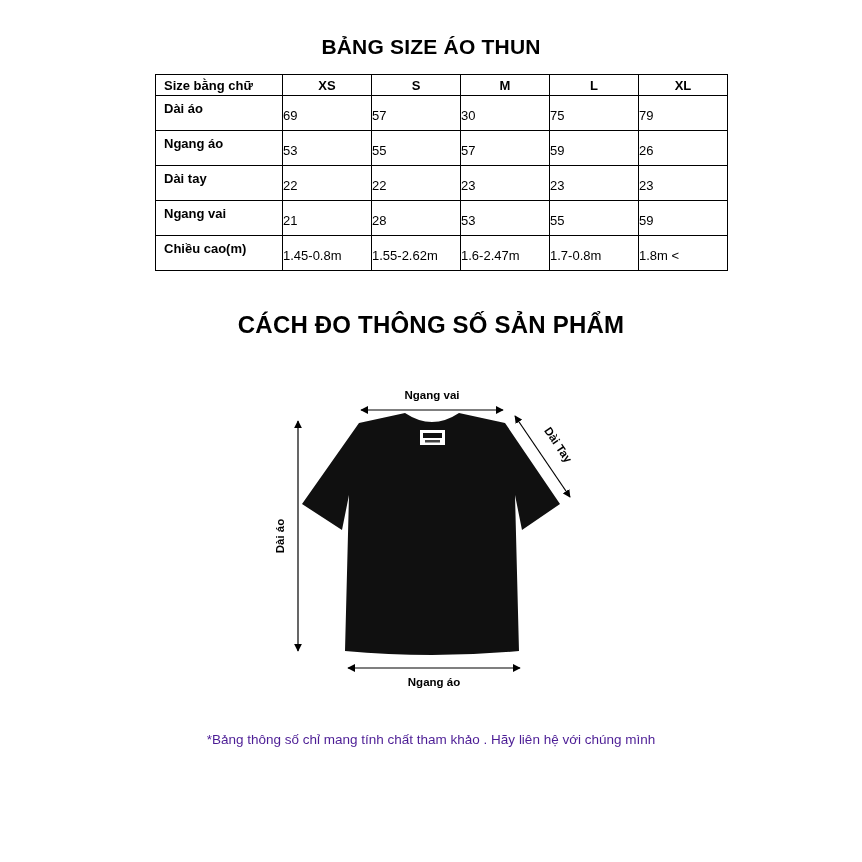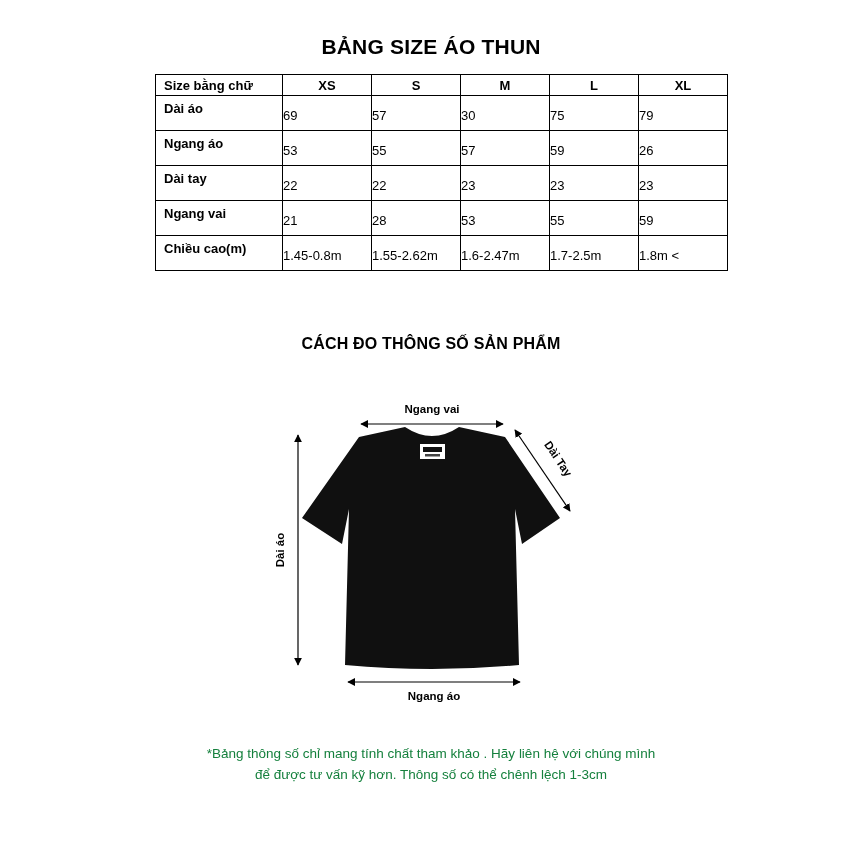--- a/index.html
+++ b/index.html
@@ -45,42 +45,42 @@
     padding:5px 0 0 8px;
   }
   .val {
     text-align:left;
     vertical-align:bottom;
     padding-bottom:7px;
     font-weight:normal;
   }
 
   .section-title {
-    margin-top:64px;
+    margin-top:40px;
     text-align:center;
-    font-size:16px;
+    font-size:24px;
     font-weight:bold;
     letter-spacing:.2px;
   }
 
   .diagram-wrap { margin-top:44px; text-align:center; }
   .svg-label {
     font-family:"Liberation Sans", sans-serif;
     font-size:11.5px;
     font-weight:bold;
     fill:#000;
   }
   .measure-arrow { stroke:#000; stroke-width:1.2; }
 
   .footnote {
     margin-top:30px;
     text-align:center;
     font-size:13.5px;
     line-height:21px;
-    color:#15803d;
+    color:#4c1d95;
   }
 </style>
 </head>
 <body>
 
 <div class="page">
 
   <div class="main-title">BẢNG SIZE ÁO THUN</div>
 
   <table class="size-table">
@@ -131,21 +131,21 @@
         <td class="val">28</td>
         <td class="val">53</td>
         <td class="val">55</td>
         <td class="val">59</td>
       </tr>
       <tr>
         <td class="row-label">Chiều cao(m)</td>
         <td class="val">1.45-0.8m</td>
         <td class="val">1.55-2.62m</td>
         <td class="val">1.6-2.47m</td>
-        <td class="val">1.7-2.5m</td>
+        <td class="val">1.7-0.8m</td>
         <td class="val">1.8m &lt;</td>
       </tr>
     </tbody>
   </table>
 
   <div class="section-title">CÁCH ĐO THÔNG SỐ SẢN PHẨM</div>
 
   <div class="diagram-wrap">
     <svg width="320" height="312" viewBox="0 0 320 312">
       <defs>
@@ -169,16 +169,15 @@
       <line class="measure-arrow" x1="244" y1="33" x2="299" y2="114" marker-start="url(#ah)" marker-end="url(#ah)"></line>
       <text class="svg-label" transform="translate(284,64) rotate(56)" text-anchor="middle">Dài Tay</text>
 
       <line class="measure-arrow" x1="77" y1="285" x2="249" y2="285" marker-start="url(#ah)" marker-end="url(#ah)"></line>
       <text class="svg-label" x="163" y="303" text-anchor="middle">Ngang áo</text>
     </svg>
   </div>
 
   <div class="footnote">
     <div>*Bảng thông số chỉ mang tính chất tham khảo . Hãy liên hệ với chúng mình</div>
-    <div>để được tư vấn kỹ hơn. Thông số có thể chênh lệch 1-3cm</div>
   </div>
 
 </div>
 
 </body></html>

